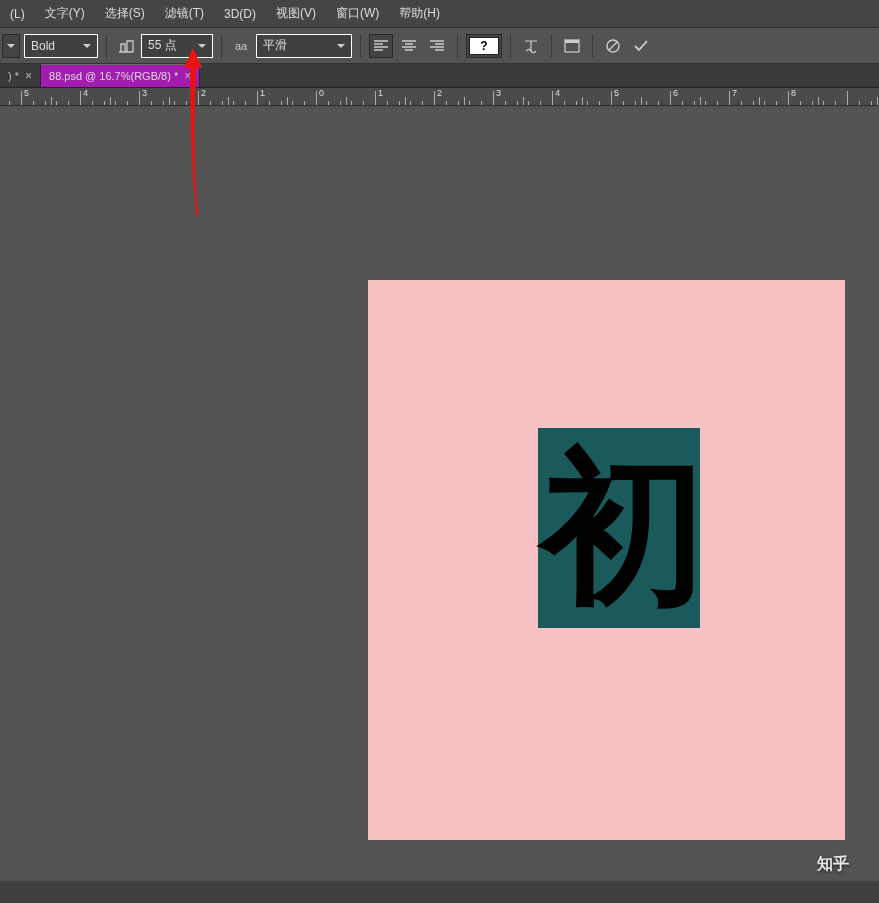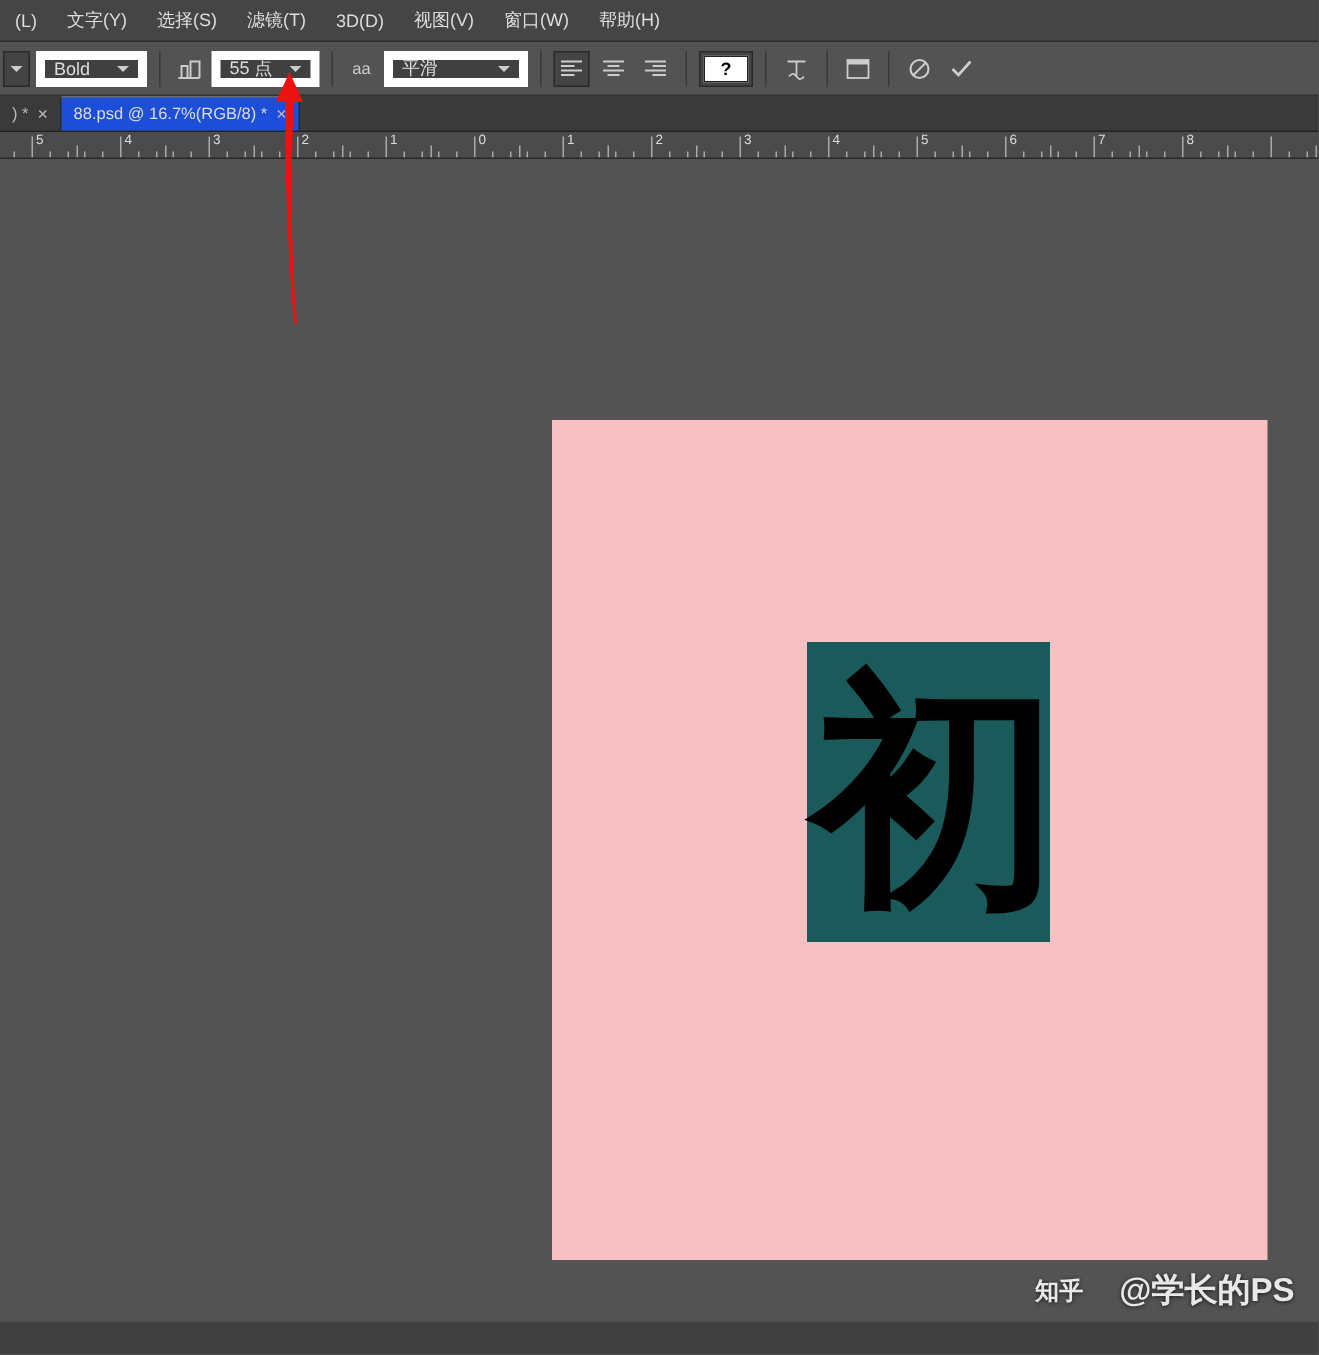--- a/index.html
+++ b/index.html
@@ -18,38 +18,38 @@
     height: 36px; background: #535353; display: flex; align-items: center;
     gap: 4px; padding: 0 2px; border-bottom: 1px solid #333; font-size: 12px; color: #ddd;
   }
   .ob-sep { width: 0; height: 24px; border-left: 1px solid #3a3a3a; margin: 0 4px; }
   .icon-btn {
     width: 24px; height: 24px; display: flex; align-items: center; justify-content: center;
     background: #535353; border: 1px solid transparent; cursor: pointer; color: #ccc;
   }
   .icon-btn.active, .icon-btn.box { border-color: #2a2a2a; background: #444; }
   .dropdown {
-    height: 24px; background: #404040; border: 6px solid #ffffff; display: flex;
+    height: 24px; background: #404040; border: 1px solid #ffffff; display: flex;
     align-items: center; padding: 0 6px; gap: 6px; cursor: pointer;
   }
   .dropdown .caret { margin-left: auto; }
   .color-swatch {
     width: 30px; height: 18px; background: #fff; border: 1px solid #222; display: flex;
     align-items: center; justify-content: center; font-weight: bold; color: #000;
   }
   svg { display: block; }
 
   
   .tabbar {
     height: 24px; background: #3a3a3a; display: flex; align-items: stretch;
     font-size: 11px; color: #ddd; border-bottom: 1px solid #222;
   }
   .doc-tab {
     display: flex; align-items: center; gap: 6px; padding: 0 8px;
-    background: #1d4ed8; border-right: 1px solid #2a2a2a; border-top: 1px solid #6a6a6a;
+    background: #a21caf; border-right: 1px solid #2a2a2a; border-top: 1px solid #6a6a6a;
     cursor: pointer;
   }
   .doc-tab.bg { background: #3a3a3a; color: #bbb; border-top-color: transparent; }
   .doc-tab .x { color: #bbb; font-size: 12px; line-height: 1; }
 
   
   .ruler-row { display: flex; height: 18px; background: #4b4b4b; }
   .ruler-corner { width: 0; }
   .ruler-h {
     flex: 1; position: relative; background: #4b4b4b; color: #ddd; font-size: 9px;
@@ -341,14 +341,13 @@
 <div class="bottom-strip"></div>
 
 <svg class="anno-arrow" viewBox="0 0 30 170">
   <path d="M15 0 L6 20 L12 20 Q12 100 18 168 L20 168 Q14 100 18 20 L24 20 Z" fill="#e11"></path>
 </svg>
 
 <div class="watermark">
   <svg class="zh-logo" viewBox="0 0 80 40">
     <text x="0" y="30" font-size="28" font-weight="800" fill="#e8e8e8" font-family="'STKaiti','KaiTi',serif">知乎</text>
   </svg>
-  <span>@学长的PS</span>
 </div>
 
 </body></html>

